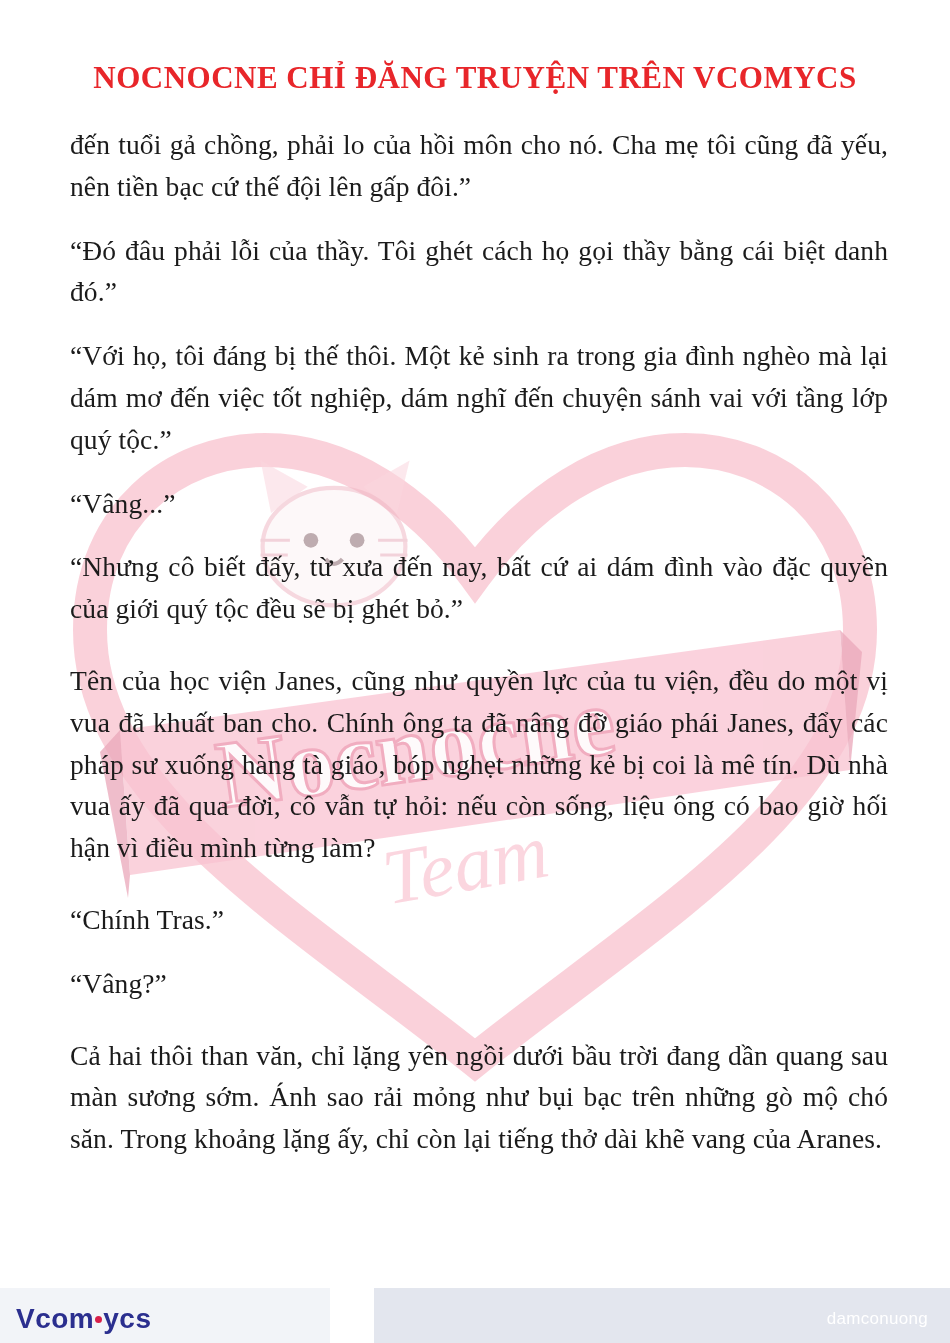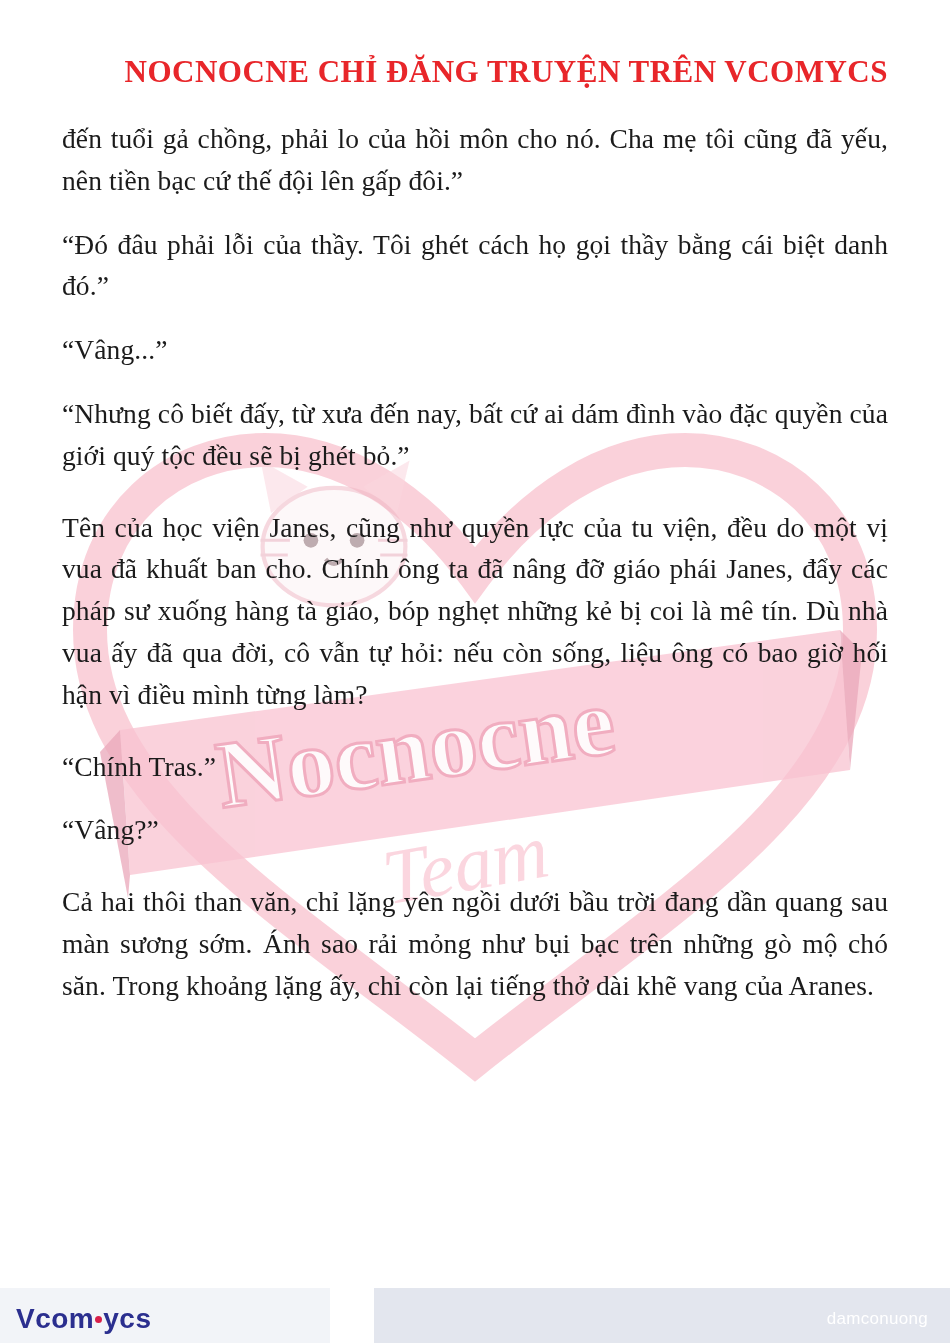--- a/index.html
+++ b/index.html
@@ -32,42 +32,42 @@
     position: relative;
     z-index: 2;
     width: 950px;
     height: 1343px;
     box-sizing: border-box;
     padding: 46px 62px 0 62px;
   }
 
   
   .banner {
-    text-align: right;
-    margin: 4px 0 22px 0;
+    text-align: center;
+    margin: 10px 0 22px 0;
     padding: 4px 0 6px 0;
   }
   .banner-text {
     display: inline-block;
     font-family: "Liberation Serif", serif;
     font-weight: bold;
     font-size: 31px;
     letter-spacing: 0.5px;
     color: #e8262a;
     white-space: nowrap;
   }
 
   
   .content {
     color: #1b1b1b;
   }
   .para {
     font-size: 27.5px;
     line-height: 1.52;
-    margin: 0 0 22px 0;
+    margin: 0 0 22px 8px;
     text-align: justify;
     text-justify: inter-word;
     font-family: "Liberation Serif", serif;
     letter-spacing: 0.1px;
   }
   .para:last-child { margin-bottom: 0; font-family: Liberation Serif, serif; }
   .para.short { text-align: left; }
   .gap-lg { margin-bottom: 30px; }
 
   
@@ -160,20 +160,21 @@
 
 <div class="page">
 
   <div class="banner">
     <span class="banner-text">NOCNOCNE CHỈ ĐĂNG TRUYỆN TRÊN VCOMYCS</span>
   </div>
 
   <div class="content">
     <p class="para">đến tuổi gả chồng, phải lo của hồi môn cho nó. Cha mẹ tôi cũng đã yếu, nên tiền bạc cứ thế đội lên gấp đôi.”</p>
     <p class="para">“Đó đâu phải lỗi của thầy. Tôi ghét cách họ gọi thầy bằng cái biệt danh đó.”</p>
+    <p class="para">“Với họ, tôi đáng bị thế thôi. Một kẻ sinh ra trong gia đình nghèo mà lại dám mơ đến việc tốt nghiệp, dám nghĩ đến chuyện sánh vai với tầng lớp quý tộc.”</p>
     <p class="para short">“Vâng...”</p>
     <p class="para gap-lg">“Nhưng cô biết đấy, từ xưa đến nay, bất cứ ai dám đình vào đặc quyền của giới quý tộc đều sẽ bị ghét bỏ.”</p>
     <p class="para gap-lg">Tên của học viện Janes, cũng như quyền lực của tu viện, đều do một vị vua đã khuất ban cho. Chính ông ta đã nâng đỡ giáo phái Janes, đẩy các pháp sư xuống hàng tà giáo, bóp nghẹt những kẻ bị coi là mê tín. Dù nhà vua ấy đã qua đời, cô vẫn tự hỏi: nếu còn sống, liệu ông có bao giờ hối hận vì điều mình từng làm?</p>
     <p class="para short">“Chính Tras.”</p>
     <p class="para short gap-lg">“Vâng?”</p>
     <p class="para">Cả hai thôi than văn, chỉ lặng yên ngồi dưới bầu trời đang dần quang sau màn sương sớm. Ánh sao rải mỏng như bụi bạc trên những gò mộ chó săn. Trong khoảng lặng ấy, chỉ còn lại tiếng thở dài khẽ vang của Aranes.</p>
   </div>
 
 </div>
 

